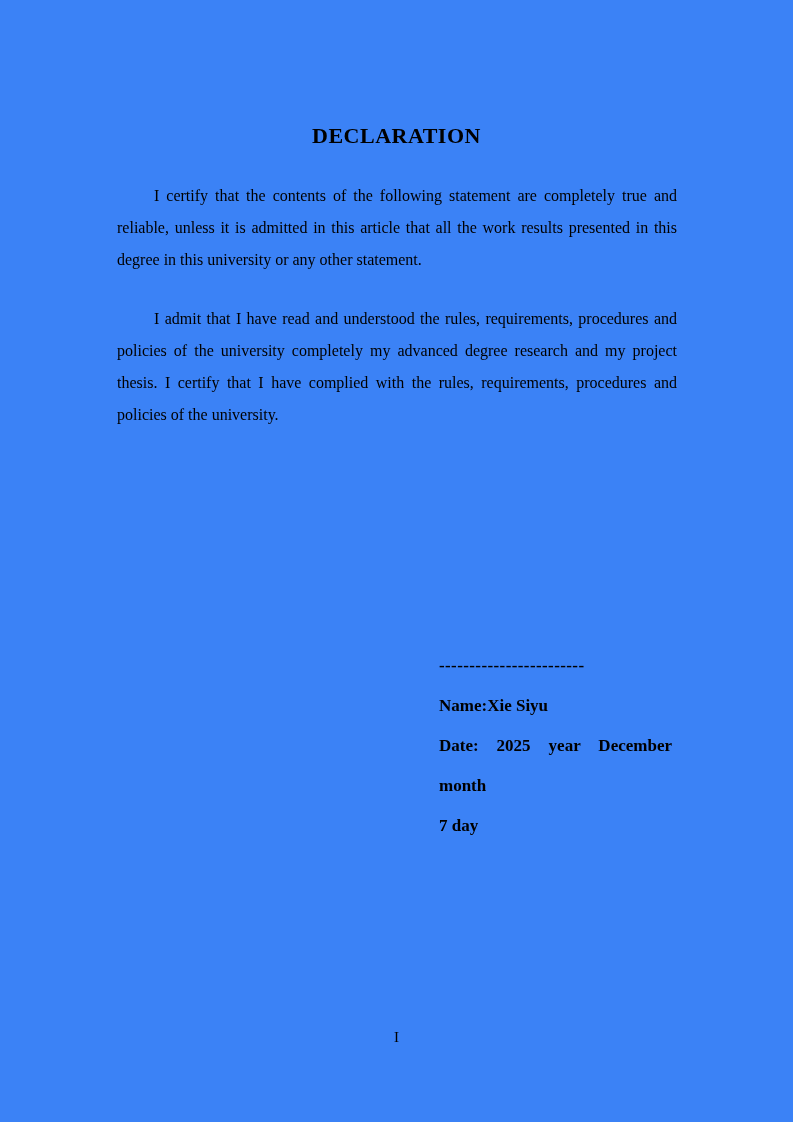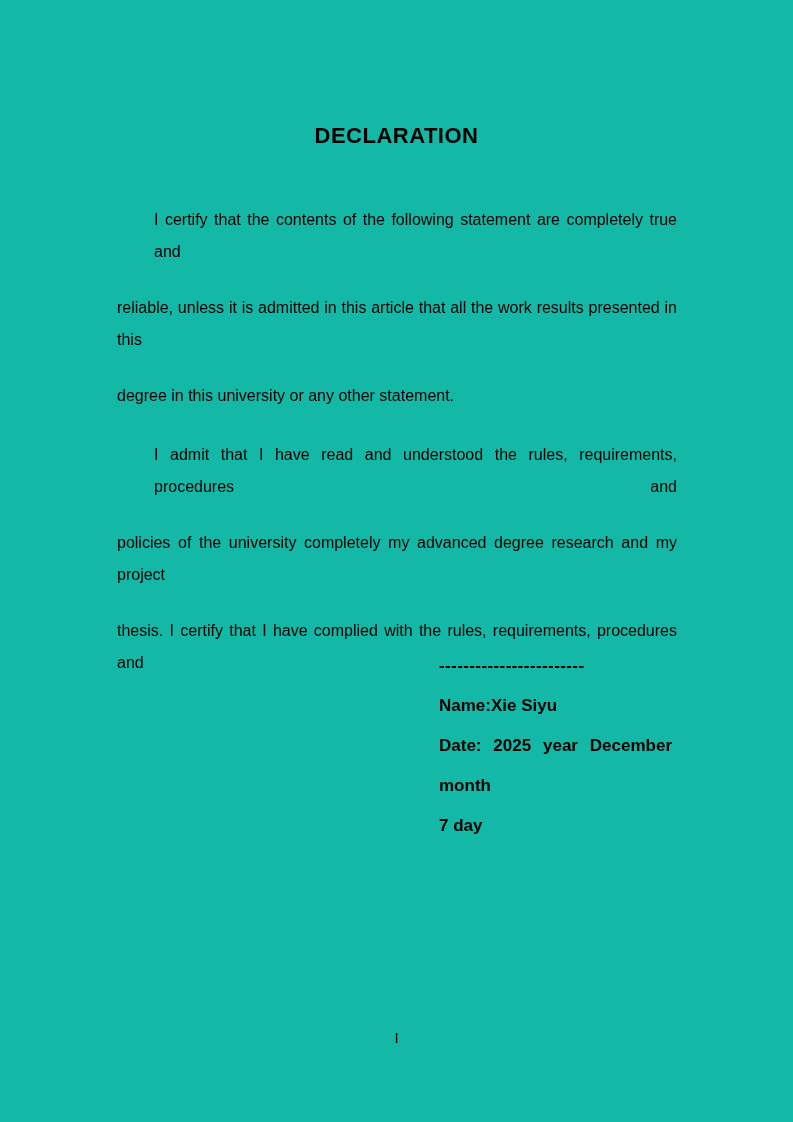--- a/index.html
+++ b/index.html
@@ -2,23 +2,23 @@
 <html><head>
 <meta charset="utf-8">
 <style>
   * { margin: 0; padding: 0; box-sizing: border-box; }
   html, body { background: #ffffff; }
   .page {
     position: relative;
     width: 793px;
     height: 1122px;
     margin: 0 auto;
-    background: #14b8a6;
+    background: #3b82f6;
     color: #000000;
-    font-family: Liberation Sans, sans-serif;
+    font-family: Liberation Serif, serif;
     overflow: hidden;
   }
   .doc-title {
     position: absolute;
     top: 123px;
     left: 0;
     width: 100%;
     text-align: center;
     font-size: 22px;
     font-weight: bold;
@@ -27,21 +27,21 @@
   .body-text {
     position: absolute;
     left: 117px;
     top: 180px;
     width: 560px;
     font-size: 16px;
     line-height: 32px;
   }
   .para { margin: 0; }
   .para + .para { margin-top: 27px; }
-  .line { text-align: left; margin-top: 24px; }
+  .line { text-align: left; }
   .line.just { text-align: justify; text-align-last: justify; }
   .line.indent { padding-left: 37px; }
   .signature {
     position: absolute;
     left: 439px;
     top: 646px;
     width: 233px;
     font-size: 17px;
     font-weight: bold;
     line-height: 40px;
@@ -69,20 +69,21 @@
     <div class="para">
       <div class="line just indent">I certify that the contents of the following statement are completely true and</div>
       <div class="line just">reliable, unless it is admitted in this article that all the work results presented in this</div>
       <div class="line">degree in this university or any other statement.</div>
     </div>
 
     <div class="para">
       <div class="line just indent">I admit that I have read and understood the rules, requirements, procedures and</div>
       <div class="line just">policies of the university completely my advanced degree research and my project</div>
       <div class="line just">thesis. I certify that I have complied with the rules, requirements, procedures and</div>
+      <div class="line">policies of the university.</div>
     </div>
 
   </div>
 
   <div class="signature">
     <div class="sig-dashes">------------------------</div>
     <div class="sig-name">Name:Xie Siyu</div>
     <div class="sig-just">Date: 2025 year December month</div>
     <div class="sig-day">7 day</div>
   </div>

